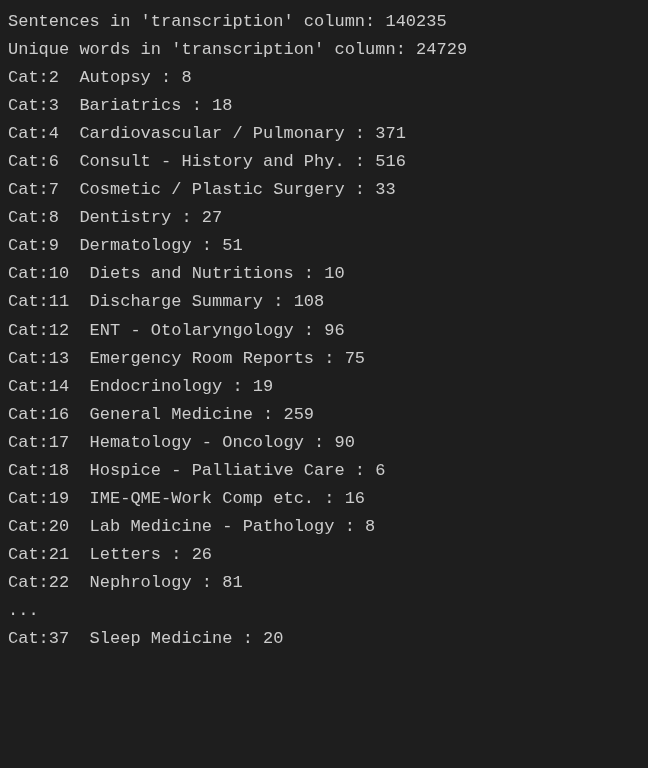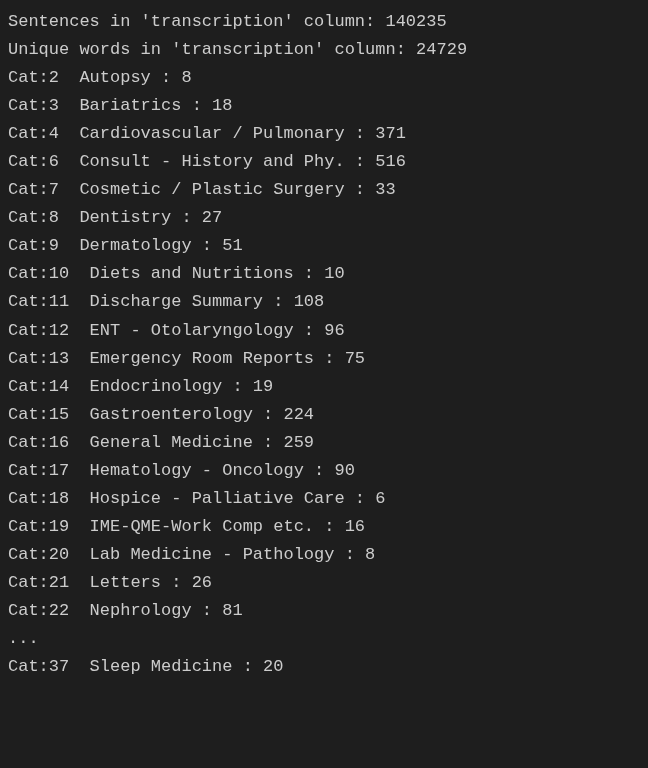--- a/index.html
+++ b/index.html
@@ -29,21 +29,20 @@
       <div class="output-line">Cat:4  Cardiovascular / Pulmonary : 371</div>
       <div class="output-line">Cat:6  Consult - History and Phy. : 516</div>
       <div class="output-line">Cat:7  Cosmetic / Plastic Surgery : 33</div>
       <div class="output-line">Cat:8  Dentistry : 27</div>
       <div class="output-line">Cat:9  Dermatology : 51</div>
       <div class="output-line">Cat:10  Diets and Nutritions : 10</div>
       <div class="output-line">Cat:11  Discharge Summary : 108</div>
       <div class="output-line">Cat:12  ENT - Otolaryngology : 96</div>
       <div class="output-line">Cat:13  Emergency Room Reports : 75</div>
       <div class="output-line">Cat:14  Endocrinology : 19</div>
-      <div class="output-line">Cat:15  Gastroenterology : 224</div>
       <div class="output-line">Cat:16  General Medicine : 259</div>
       <div class="output-line">Cat:17  Hematology - Oncology : 90</div>
       <div class="output-line">Cat:18  Hospice - Palliative Care : 6</div>
       <div class="output-line">Cat:19  IME-QME-Work Comp etc. : 16</div>
       <div class="output-line">Cat:20  Lab Medicine - Pathology : 8</div>
       <div class="output-line">Cat:21  Letters : 26</div>
       <div class="output-line">Cat:22  Nephrology : 81</div>
     </div>
   <div class="output-line">...</div>
   <div id="tail-container">

